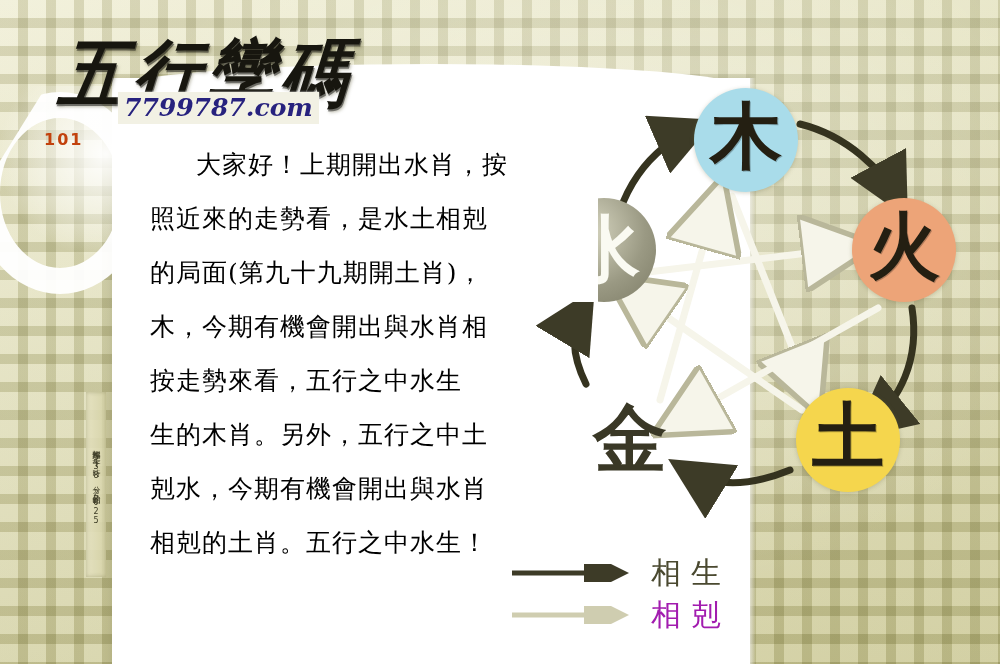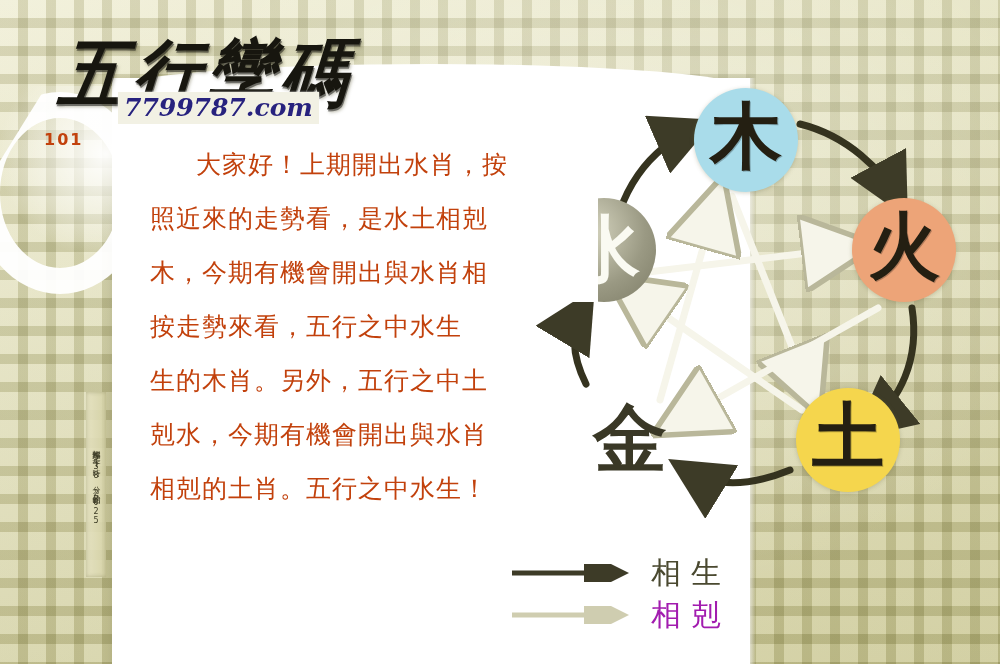--- a/index.html
+++ b/index.html
@@ -97,21 +97,21 @@
     writing-mode:vertical-rl;text-orientation:upright;
     font-size:8px;line-height:9px;color:#3b3a24;
     letter-spacing:0px;white-space:nowrap;overflow:hidden;
     filter:blur(0.25px);
   }
 
   
   .article{
     position:absolute;left:150px;top:140px;width:370px;
     font-family:"DejaVu Serif","Liberation Serif",serif;
-    color:#c2410c;
+    color:#000000;
   }
   .article p{
     margin:0 0 4px 0;
     font-size:25px;line-height:50px;
     letter-spacing:1px;
     white-space:nowrap;
     font-weight:500;
   }
   .article p:first-child{text-indent:46px;}
 
@@ -182,20 +182,21 @@
   <div class="logo">五行孿碼</div>
   <div class="watermark">7799787.com</div>
 
   <div class="page-num">101</div>
   <div class="spine-strip"></div>
   <div class="spine-text">編輯部 下午5時38分 的帖子2025</div>
 
   <div class="article">
     <p>大家好！上期開出水肖，按</p>
     <p>照近來的走勢看，是水土相剋</p>
+    <p>的局面(第九十九期開土肖)，</p>
     <p>木，今期有機會開出與水肖相</p>
     <p>按走勢來看，五行之中水生</p>
     <p>生的木肖。另外，五行之中土</p>
     <p>剋水，今期有機會開出與水肖</p>
     <p>相剋的土肖。五行之中水生！</p>
   </div>
 
   <div class="diagram">
 
     <svg class="svg-layer" viewBox="0 0 500 560">

